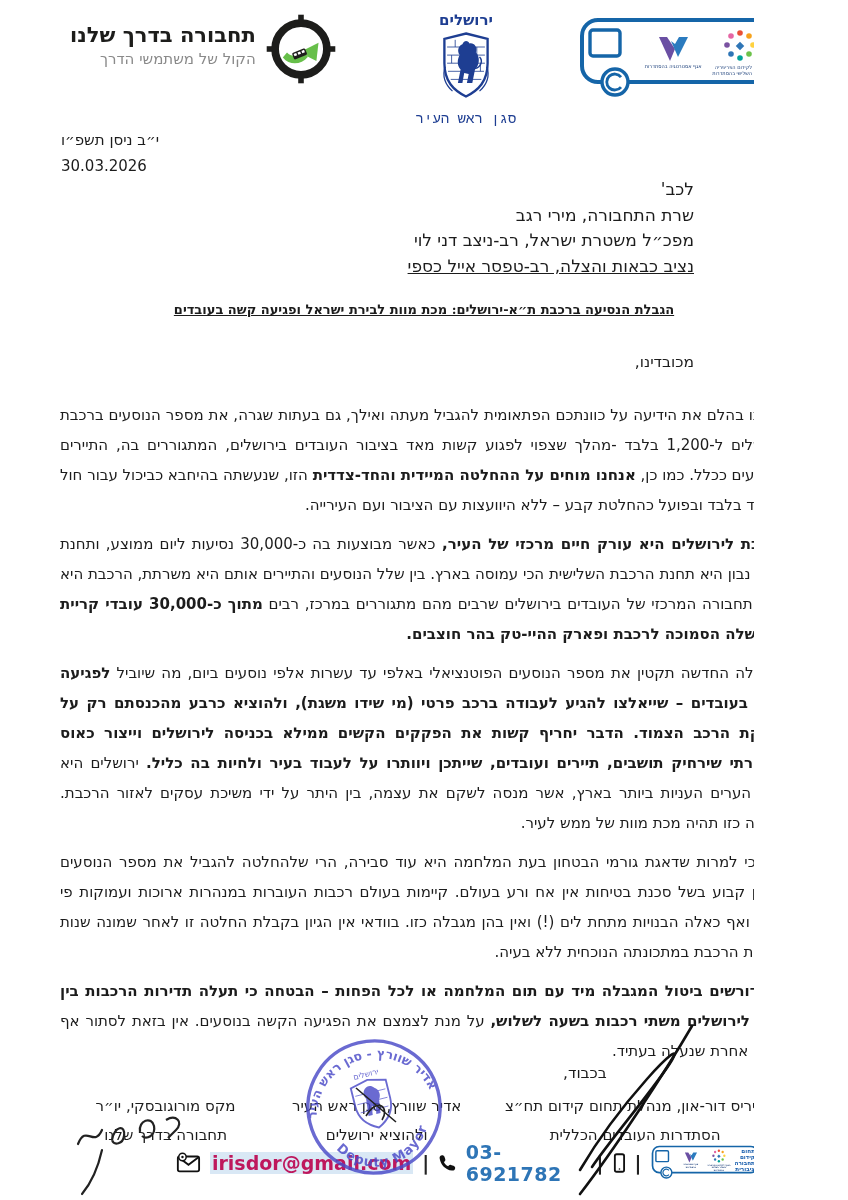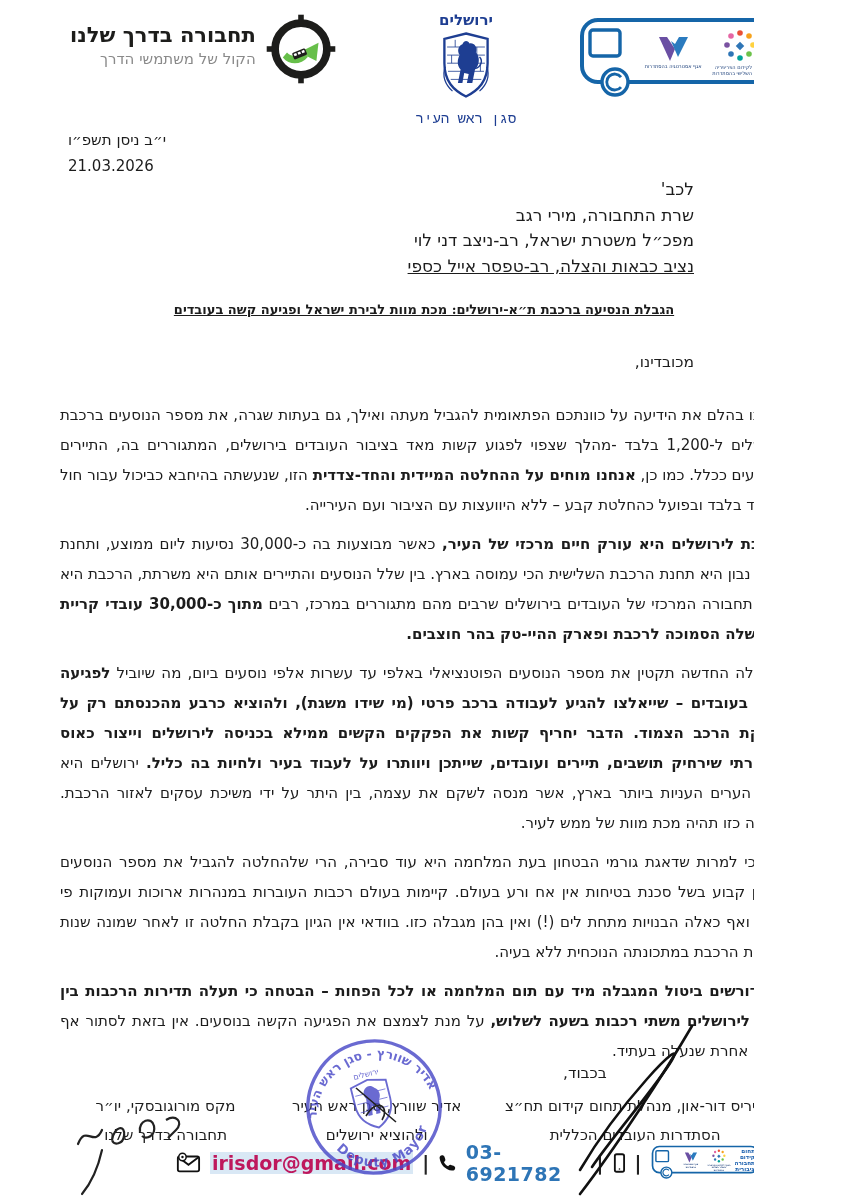--- a/index.html
+++ b/index.html
@@ -23,21 +23,21 @@
   .bus-content{position:absolute;right:12px;top:9px;height:58px;display:flex;direction:rtl;gap:7px;align-items:center;}
   .bus-title{font-size:13.5px;font-weight:bold;color:#1a5fae;line-height:14.5px;text-align:right;white-space:nowrap;}
   .bus-org{display:flex;flex-direction:column;align-items:center;}
   .bus-org .cap{font-size:5px;line-height:6px;color:#1b3f7a;text-align:center;width:60px;}
   .logo-right{position:absolute;left:576px;top:14px;}
 
   .bus-mini-wrap{width:112px;height:44px;position:relative;}
   .bus-mini-wrap .bus-logo{transform:scale(0.42);transform-origin:0 0;position:absolute;left:0;top:3px;}
 
   
-  .date-block{position:absolute;left:68px;top:127px;direction:ltr;text-align:left;font-size:15px;line-height:26px;}
+  .date-block{position:absolute;left:61px;top:127px;direction:ltr;text-align:left;font-size:15px;line-height:26px;}
   .recipients{position:absolute;right:60px;top:177px;text-align:right;font-size:17px;line-height:25.5px;}
   .subject{position:absolute;top:302px;left:60px;width:728px;text-align:center;font-size:13px;font-weight:bold;
            text-decoration:underline;font-family:"DejaVu Serif","DejaVu Sans",serif;}
   .salutation{position:absolute;right:60px;top:353px;font-size:15.5px;}
 
   
   .letter-body{position:absolute;left:60px;top:396px;width:728px;font-size:15px;line-height:30px;text-align:justify;}
   .letter-body p{margin:4px 0 9px 0;}
 
   
@@ -145,21 +145,21 @@
             <polygon points="15,6 22,22 32,2 23,2 19,9" fill="#2b7bbf"></polygon>
           </svg>
           <div class="cap">אגף אסטרטגיה בהסתדרות</div>
         </div>
       </div>
     </div>
   </div>
 
   <div class="date-block">
     <div>י״ב ניסן תשפ״ו</div>
-    <div>21.03.2026</div>
+    <div>30.03.2026</div>
   </div>
 
   <div class="recipients">
       <div>לכב'</div>
       <div>שרת התחבורה, מירי רגב</div>
       <div>מפכ״ל משטרת ישראל, רב-ניצב דני לוי</div>
       <div class="u">נציב כבאות והצלה, רב-טפסר אייל כספי</div>
     </div>
 
   <div class="subject">הגבלת הנסיעה ברכבת ת״א-ירושלים: מכת מוות לבירת ישראל ופגיעה קשה בעובדים</div>

